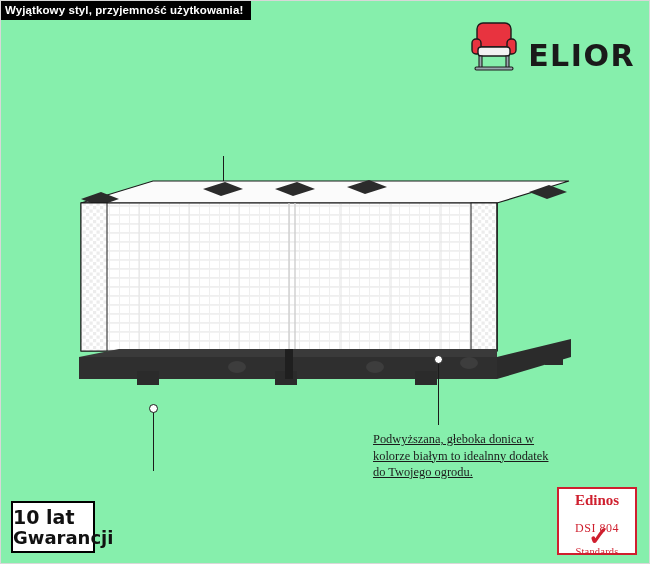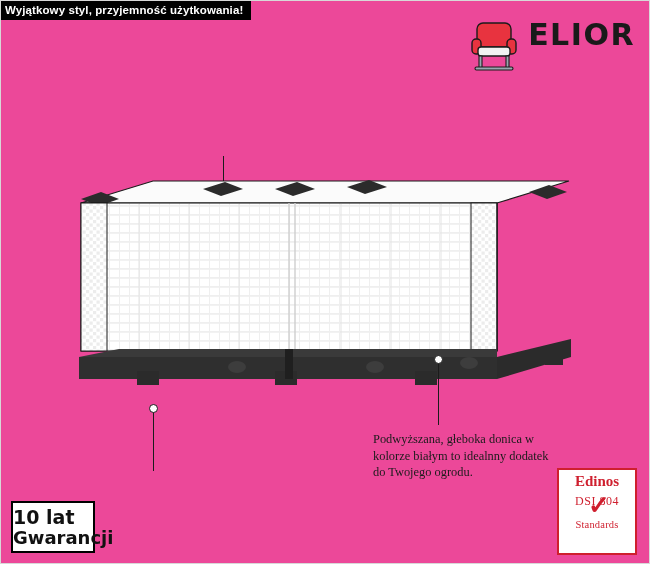--- a/index.html
+++ b/index.html
@@ -10,21 +10,21 @@
     width: 650px;
     height: 564px;
     background: #ffffff;
     font-family: "Liberation Sans", sans-serif;
     overflow: hidden;
   }
   #page {
     position: relative;
     width: 650px;
     height: 564px;
-    background: #ec4899;
+    background: #86efac;
     border: 1px solid #d8d8d8;
     box-sizing: border-box;
     overflow: hidden;
   }
 
   
   .banner {
     position: absolute;
     left: 0;
     top: 0;
@@ -38,21 +38,21 @@
     white-space: nowrap;
     letter-spacing: 0.1px;
   }
 
   
   .logo-wrap {
     position: absolute;
     right: 14px;
     top: 16px;
     display: flex;
-    align-items: flex-start;
+    align-items: flex-end;
     gap: 8px;
   }
   .chair-icon {
     width: 52px;
     height: 56px;
   }
   .logo-text {
     font-size: 30px;
     font-weight: bold;
     letter-spacing: 1.5px;
@@ -63,21 +63,21 @@
   
   .note {
     position: absolute;
     font-size: 12.4px;
     line-height: 16.5px;
     color: #1b1b1b;
     font-family: "Liberation Serif", serif;
   }
   .note-top    { left: 62px;  top: 44px;  width: 285px; }
   .note-bottom-left  { left: 118px; top: 477px; width: 190px; }
-  .note-bottom-right { left: 372px; top: 430px; width: 185px; }
+  .note-bottom-right { left: 372px; top: 430px; width: 185px; text-decoration: underline; }
 
   
   .leader {
     position: absolute;
     background: #1b1b1b;
     width: 1px;
   }
   .dot {
     position: absolute;
     width: 9px;
@@ -132,29 +132,30 @@
     color: #111111;
     font-family: "DejaVu Sans", sans-serif;
   }
 
   
   .edinos {
     position: absolute;
     right: 12px;
     bottom: 8px;
     width: 80px;
-    height: 87px;
+    height: 68px;
     border: 2px solid #cf1f2e;
     box-sizing: border-box;
     background: #ffffff;
     display: flex;
     flex-direction: column;
     align-items: center;
     justify-content: flex-start;
     padding-top: 3px;
+    gap: 12px;
   }
   .edinos .e-name {
     font-size: 15px;
     font-weight: bold;
     color: #cf1f2e;
     font-family: "Liberation Serif", serif;
   }
   .edinos .e-seal {
     position: relative;
     width: 74px;

